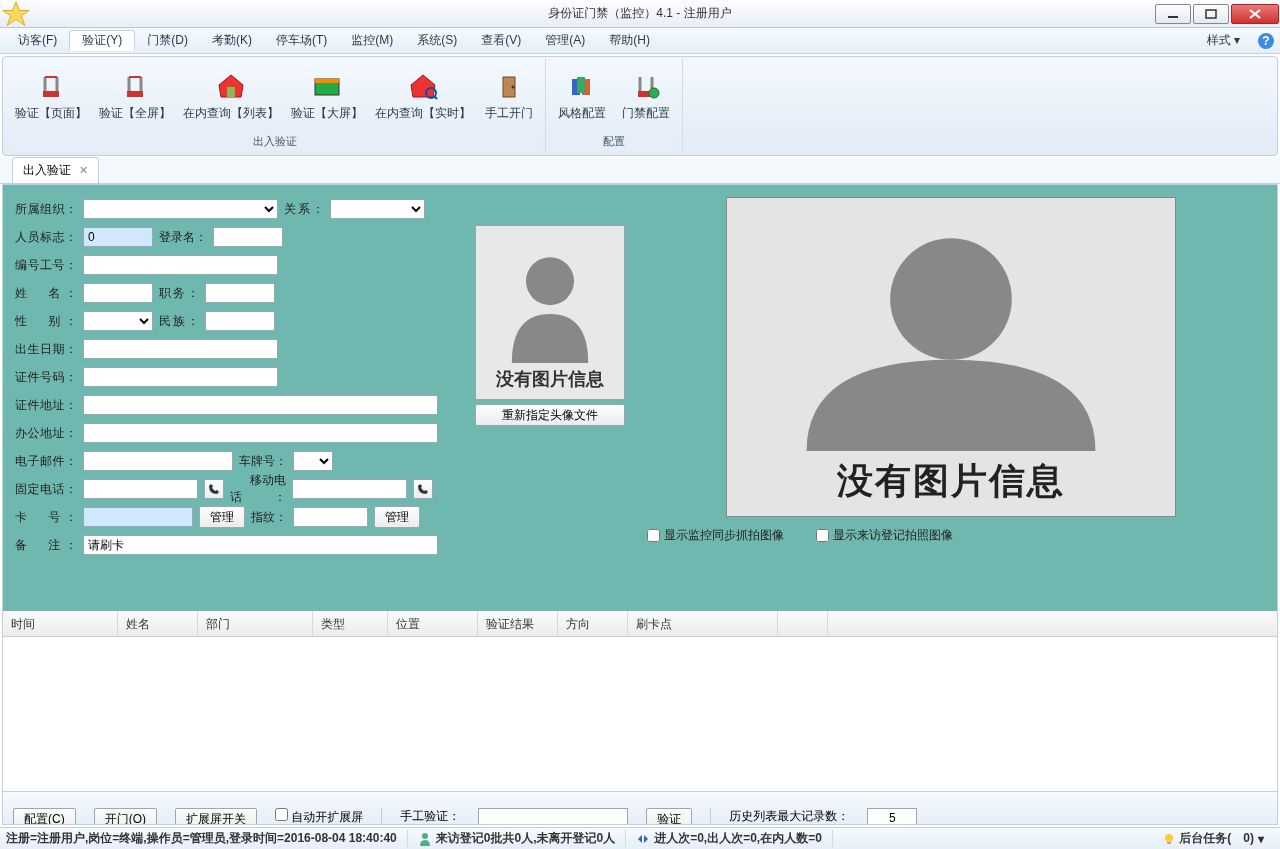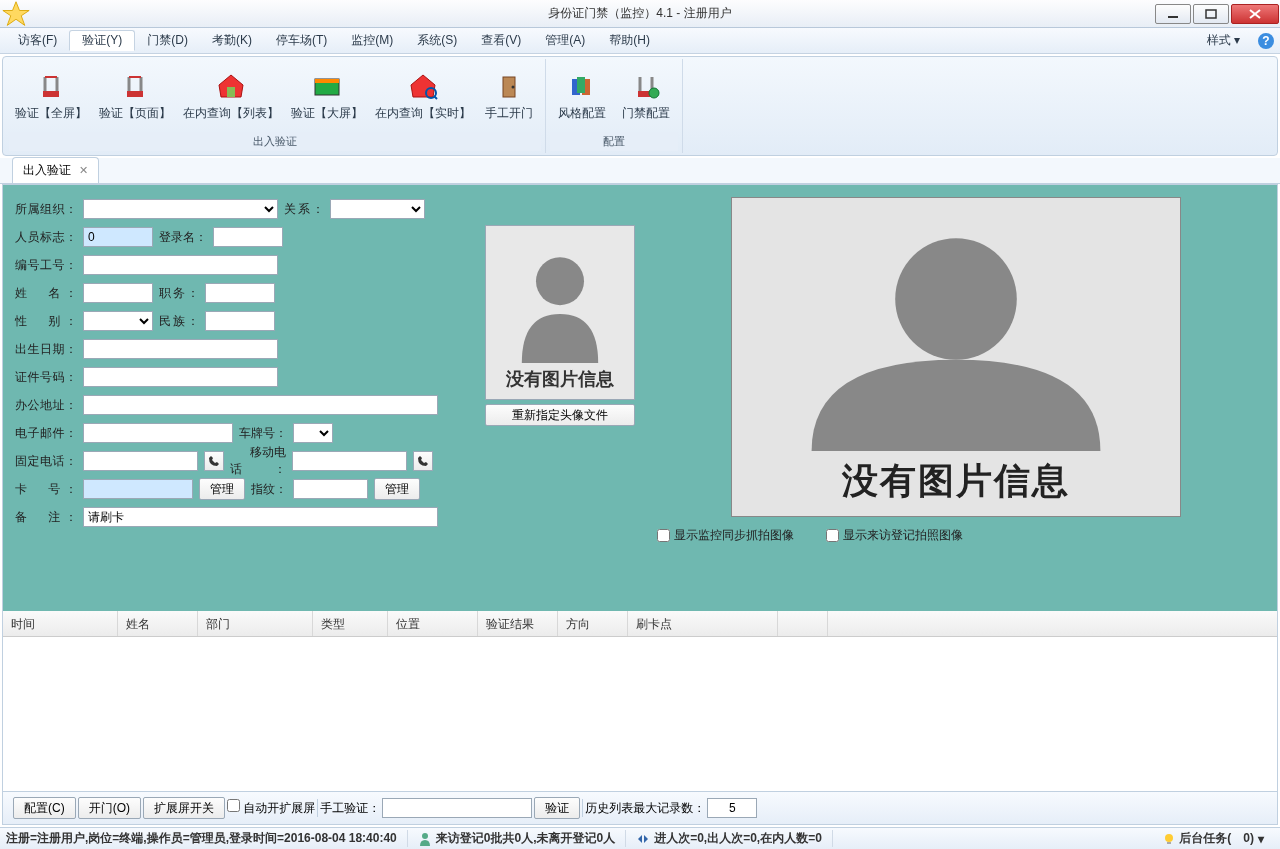--- a/index.html
+++ b/index.html
@@ -40,21 +40,21 @@
 .right-area { flex: 1; display: flex; flex-direction: column; }
 .bigphoto { width: 450px; height: 320px; border: 1px solid #888; background: #e4e4e4; display: flex; flex-direction: column; align-items: center; justify-content: flex-end; margin: 0 auto; }
 .bigphoto .sil { width: 380px; height: 230px; }
 .bigphoto .nolabel { font-size: 36px; font-weight: 900; color: #222; margin: 6px 0 10px; letter-spacing: 2px; }
 .checks { display: flex; gap: 32px; padding: 10px 10px 0 10px; }
 .checks label { display: flex; align-items: center; gap: 4px; color: #222; }
 .grid-area { flex: 1; background: #fff; border-top: 6px solid #6fb8b0; display: flex; flex-direction: column; }
 .grid-header { display: flex; height: 26px; background: linear-gradient(#fafafa,#ececec); border-bottom: 1px solid #ccc; }
 .grid-header .col { border-right: 1px solid #d8d8d8; padding: 5px 8px; color: #333; }
 .grid-body { flex: 1; background: #fff; }
-.toolbar { height: 28px; border-top: 1px solid #c0d0e0; background: linear-gradient(#f7fafe,#e6eef8); display: flex; align-items: center; padding: 16px 10px; gap: 2px; }
+.toolbar { height: 28px; border-top: 1px solid #c0d0e0; background: linear-gradient(#f7fafe,#e6eef8); display: flex; padding: 16px 10px; gap: 18px; }
 .toolbar .sep { width: 1px; height: 18px; background: #c0d0e0; }
 .status { height: 22px; background: linear-gradient(#f7fafe,#e6eef8); border-top: 1px solid #c0d0e0; display: flex; align-items: center; padding: 0 6px; gap: 10px; font-size: 11px; color: #333; font-weight: bold; }
 .status .cell { display: flex; align-items: center; gap: 4px; border-right: 1px solid #d0dae6; padding-right: 10px; }
 .phone-ico { width:20px; height:20px; border:1px solid #9aa8b6; background:linear-gradient(#fdfdfd,#ececec); display:flex; align-items:center; justify-content:center; cursor:pointer; }
 svg { display: block; }
 </style>
 </head>
 <body>
 
 <div class="window">
@@ -105,32 +105,32 @@
       <div class="ribbon-row">
         <div class="ribbon-btn">
             <span class="ico">
               <svg width="32" height="32">
                 <rect x="8" y="20" width="16" height="6" fill="#c33"></rect>
                 <line x1="10" y1="6" x2="10" y2="20" stroke="#888" stroke-width="3"></line>
                 <line x1="22" y1="6" x2="22" y2="20" stroke="#888" stroke-width="3"></line>
                 <line x1="10" y1="6" x2="22" y2="6" stroke="#c33" stroke-width="2"></line>
               </svg>
             </span>
-            <span class="lbl">验证【全屏】</span>
+            <span class="lbl">验证【页面】</span>
           </div>
         <div class="ribbon-btn">
             <span class="ico">
               <svg width="32" height="32">
                 <rect x="8" y="20" width="16" height="6" fill="#c33"></rect>
                 <line x1="10" y1="6" x2="10" y2="20" stroke="#888" stroke-width="3"></line>
                 <line x1="22" y1="6" x2="22" y2="20" stroke="#888" stroke-width="3"></line>
                 <line x1="10" y1="6" x2="22" y2="6" stroke="#c33" stroke-width="2"></line>
               </svg>
             </span>
-            <span class="lbl">验证【页面】</span>
+            <span class="lbl">验证【全屏】</span>
           </div>
         <div class="ribbon-btn">
             <span class="ico">
               <svg width="32" height="32">
                 <polygon points="16,4 28,14 26,26 6,26 4,14" fill="#e33" stroke="#a11"></polygon>
                 <rect x="12" y="16" width="8" height="10" fill="#8b5"></rect>
               </svg>
             </span>
             <span class="lbl">在内查询【列表】</span>
           </div>
@@ -196,21 +196,21 @@
   <div class="tabstrip">
     <div class="tab">
       <span>出入验证</span>
       <span class="x">✕</span>
     </div>
   </div>
 
   <div class="content">
     <div class="top-area">
 
-      <div style="display:flex; gap:10px;">
+      <div style="display:flex; ">
       <div class="form-col">
         <div class="form-row">
           <label>所属组织：</label>
           <select style="width:195px"></select>
           <label style="width:40px">关系：</label>
           <select style="width:95px"></select>
         </div>
         <div class="form-row">
           <label>人员标志：</label>
           <input type="text" style="width: 70px; background: rgb(207, 232, 255);" value="0">
@@ -233,20 +233,24 @@
           <label style="width:40px;text-align:right">民族：</label>
               <input type="text" style="width: 70px;">
         </div>
         <div class="form-row">
               <label>出生日期：</label>
               <input type="text" style="width: 195px;">
             </div>
         <div class="form-row">
               <label>证件号码：</label>
               <input type="text" style="width: 195px;">
+            </div>
+        <div class="form-row">
+              <label>证件地址：</label>
+              <input type="text" style="width: 355px;">
             </div>
         <div class="form-row">
               <label>办公地址：</label>
               <input type="text" style="width: 355px;">
             </div>
         <div class="form-row">
           <label>电子邮件：</label>
               <input type="text" style="width: 150px;">
           <label style="width:48px;text-align:right">车牌号：</label>
               <select style="width:40px"></select>

